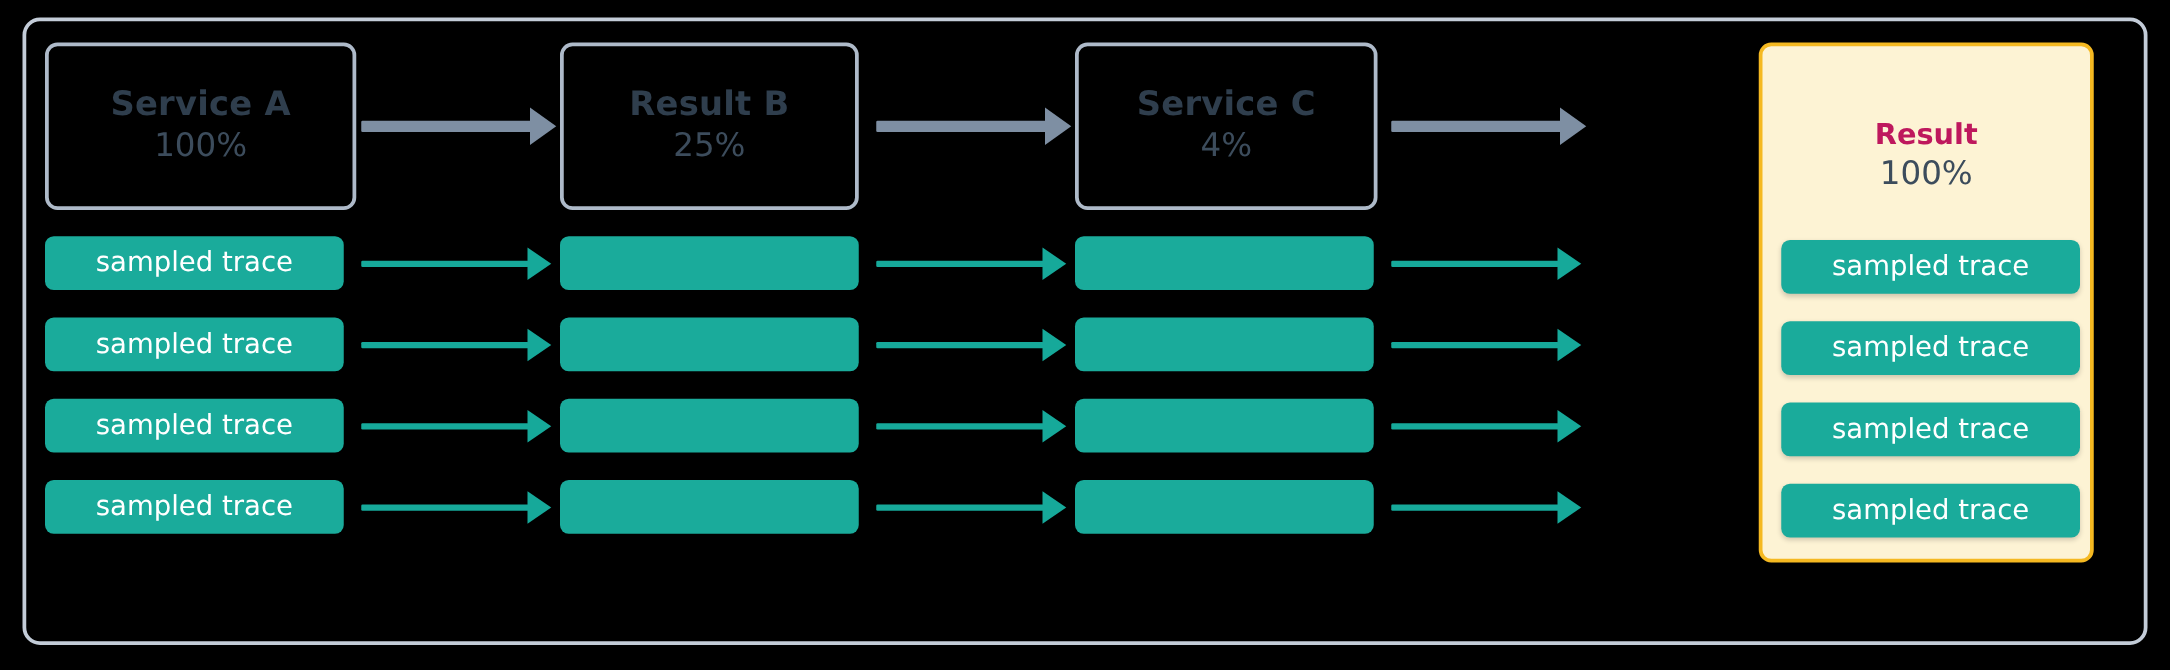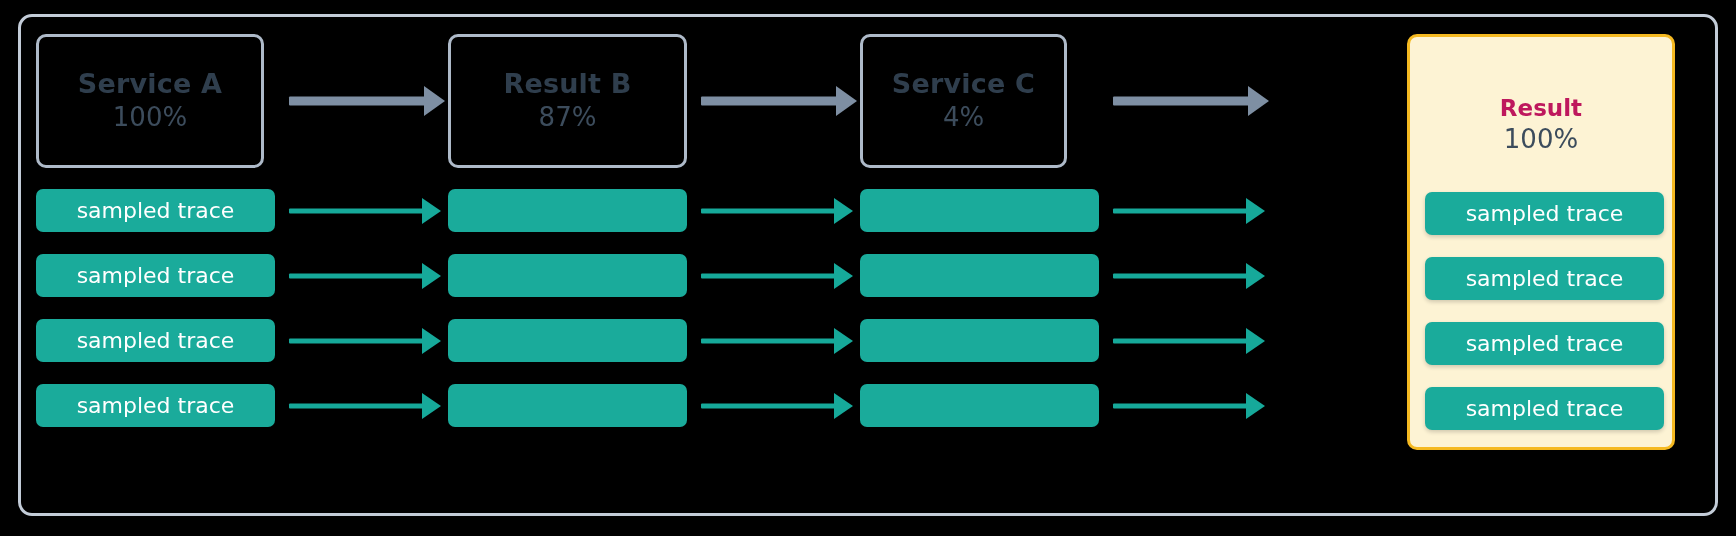--- a/index.html
+++ b/index.html
@@ -153,31 +153,31 @@
     border-left-color: #16a99a;
   }
 </style>
 </head>
 <body>
 
 <div id="stage">
 
   <div class="outer-frame"></div>
 
-  <div class="service-box" style="left:36px;  width:228px;">
+  <div class="service-box" style="left:36px;  width:249px;">
     <div class="service-name">Service A</div>
     <div class="service-pct">100%</div>
   </div>
 
   <div class="service-box" style="left:448px; width:239px;">
     <div class="service-name">Result B</div>
-    <div class="service-pct">87%</div>
-  </div>
-
-  <div class="service-box" style="left:860px; width:207px;">
+    <div class="service-pct">25%</div>
+  </div>
+
+  <div class="service-box" style="left:860px; width:242px;">
     <div class="service-name">Service C</div>
     <div class="service-pct">4%</div>
   </div>
 
   <div class="result-panel">
     <div class="result-head">
       <div class="result-name">Result</div>
       <div class="result-pct">100%</div>
     </div>
 

